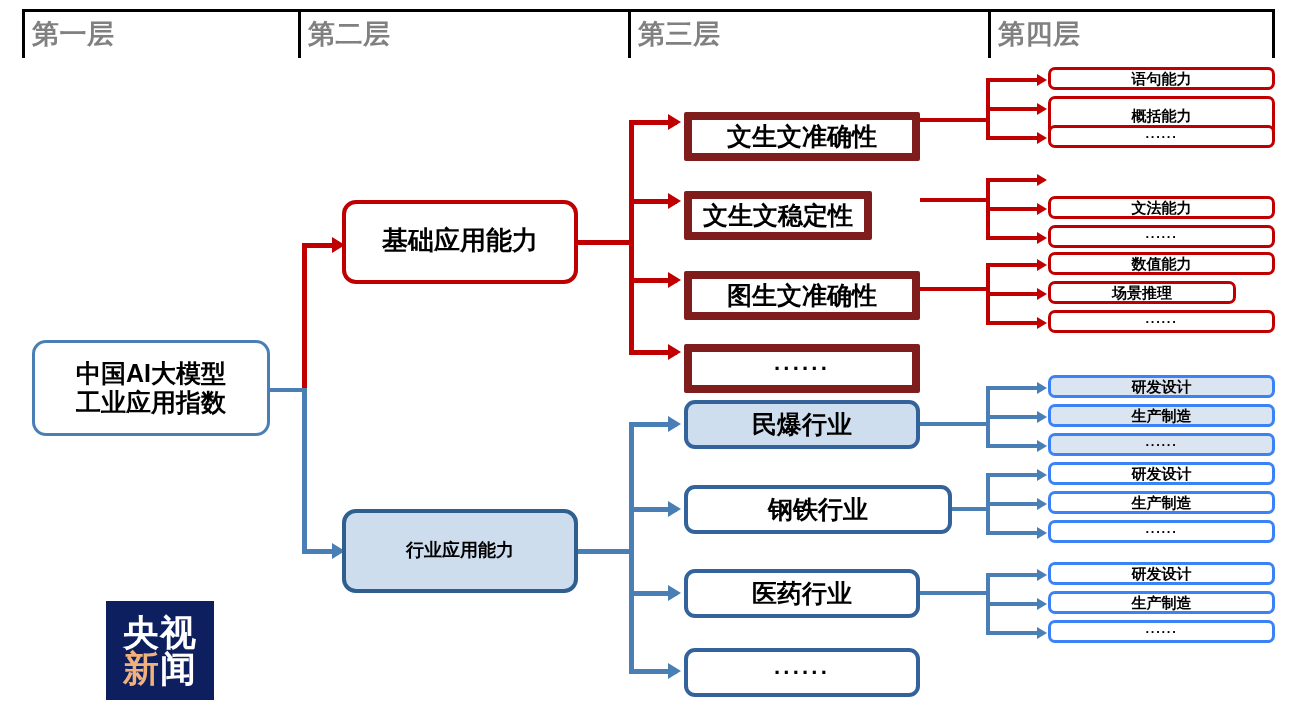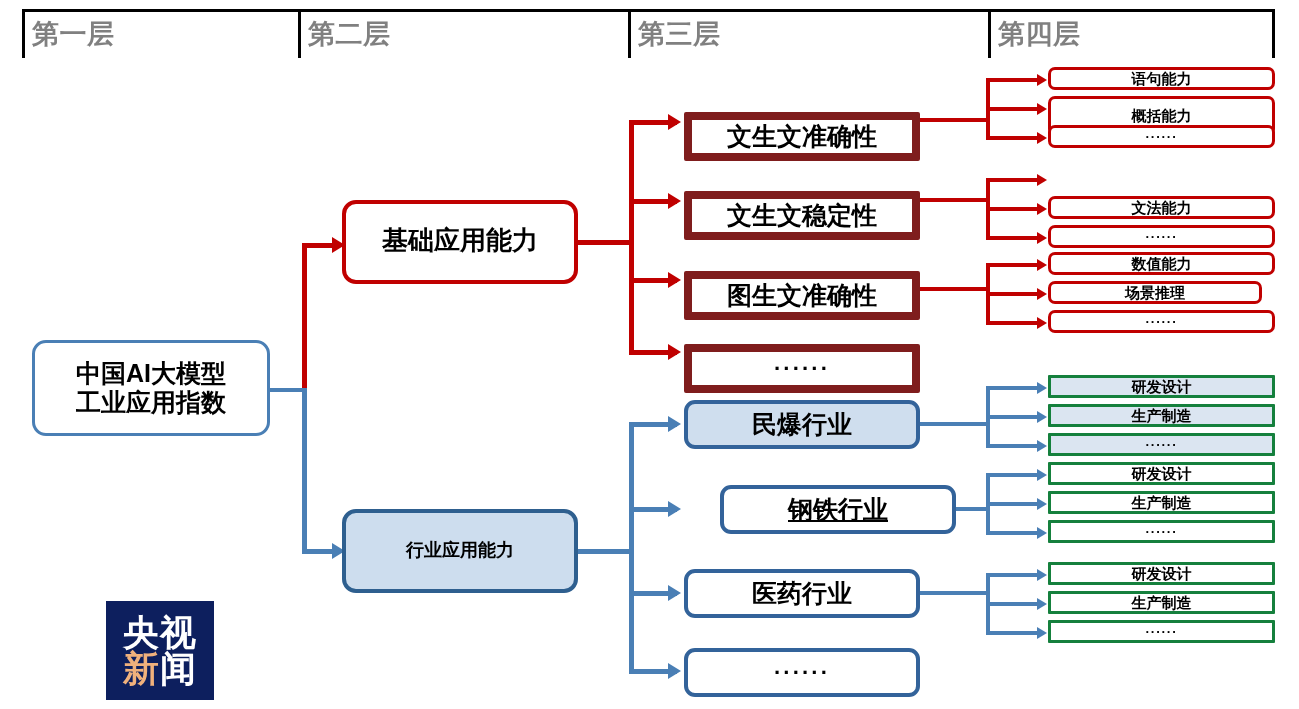--- a/index.html
+++ b/index.html
@@ -85,22 +85,22 @@
   }
   .n-l3-blue.fill {
     background: #cfdeee;
   }
   .n-l4-red {
     border: 3px solid #c00000;
     border-radius: 7px;
     font-size: 15px;
   }
   .n-l4-blue {
-    border: 3px solid #15803d;
-    border-radius: 1px;
+    border: 3px solid #3b82f6;
+    border-radius: 7px;
     font-size: 15px;
   }
   .n-l4-blue.fill {
     background: #dbe5f1;
   }
   .dots {
     letter-spacing: 2px;
     font-size: 22px;
   }
   .dots-sm {
@@ -261,38 +261,38 @@
   <div class="arrow arrow-blue-sm" style="left:1037px; top:598px;"></div>
   <div class="arrow arrow-blue-sm" style="left:1037px; top:627px;"></div>
 
   <div class="node n-root" style="left:32px; top:340px; width:238px; height:96px;">中国AI大模型
 工业应用指数</div>
 
   <div class="node n-l2-red" style="left:342px; top:200px; width:236px; height:84px;font-family:Liberation Mono, monospace;">基础应用能力</div>
   <div class="node n-l2-blue" style="left:342px; top:509px; width:236px; height:84px;">行业应用能力</div>
 
   <div class="node n-l3-red" style="left:684px; top:97px; width:236px; height:49px;">文生文准确性</div>
-  <div class="node n-l3-red" style="left:684px; top:176px; width:236px; height:49px;">文生文稳定性</div>
+  <div class="node n-l3-red" style="left:684px; top:176px; width:188px; height:49px;">文生文稳定性</div>
   <div class="node n-l3-red" style="left:684px; top:256px; width:236px; height:49px;">图生文准确性</div>
   <div class="node n-l3-red dots" style="left:684px; top:329px; width:236px; height:49px;">······</div>
 
   <div class="node n-l3-blue fill" style="left:684px; top:400px; width:236px; height:49px;">民爆行业</div>
-  <div class="node n-l3-blue" style="left:720px; top:485px; width:236px; height:49px;text-decoration:underline;">钢铁行业</div>
+  <div class="node n-l3-blue" style="left:684px; top:485px; width:268px; height:49px;">钢铁行业</div>
   <div class="node n-l3-blue" style="left:684px; top:569px; width:236px; height:49px;">医药行业</div>
   <div class="node n-l3-blue dots" style="left:684px; top:648px; width:236px; height:49px;">······</div>
 
   <div class="node n-l4-red" style="left:1048px; top:67px; width:227px; height:23px;">语句能力</div>
   <div class="node n-l4-red" style="left:1048px; top:96px; width:227px; height:40px;">概括能力</div>
   <div class="node n-l4-red dots-sm" style="left:1048px; top:125px; width:227px; height:23px;">······</div>
 
   <div class="node n-l4-red" style="left:1048px; top:196px; width:227px; height:23px;">文法能力</div>
   <div class="node n-l4-red dots-sm" style="left:1048px; top:225px; width:227px; height:23px;">······</div>
 
   <div class="node n-l4-red" style="left:1048px; top:252px; width:227px; height:23px;">数值能力</div>
-  <div class="node n-l4-red" style="left:1048px; top:281px; width:214px; height:23px;">场景推理</div>
+  <div class="node n-l4-red" style="left:1048px; top:281px; width:188px; height:23px;">场景推理</div>
   <div class="node n-l4-red dots-sm" style="left:1048px; top:310px; width:227px; height:23px;">······</div>
 
   <div class="node n-l4-blue fill" style="left:1048px; top:375px; width:227px; height:23px;">研发设计</div>
   <div class="node n-l4-blue fill" style="left:1048px; top:404px; width:227px; height:23px;">生产制造</div>
   <div class="node n-l4-blue fill dots-sm" style="left:1048px; top:433px; width:227px; height:23px;">······</div>
 
   <div class="node n-l4-blue" style="left:1048px; top:462px; width:227px; height:23px;">研发设计</div>
   <div class="node n-l4-blue" style="left:1048px; top:491px; width:227px; height:23px;">生产制造</div>
   <div class="node n-l4-blue dots-sm" style="left:1048px; top:520px; width:227px; height:23px;">······</div>
 

